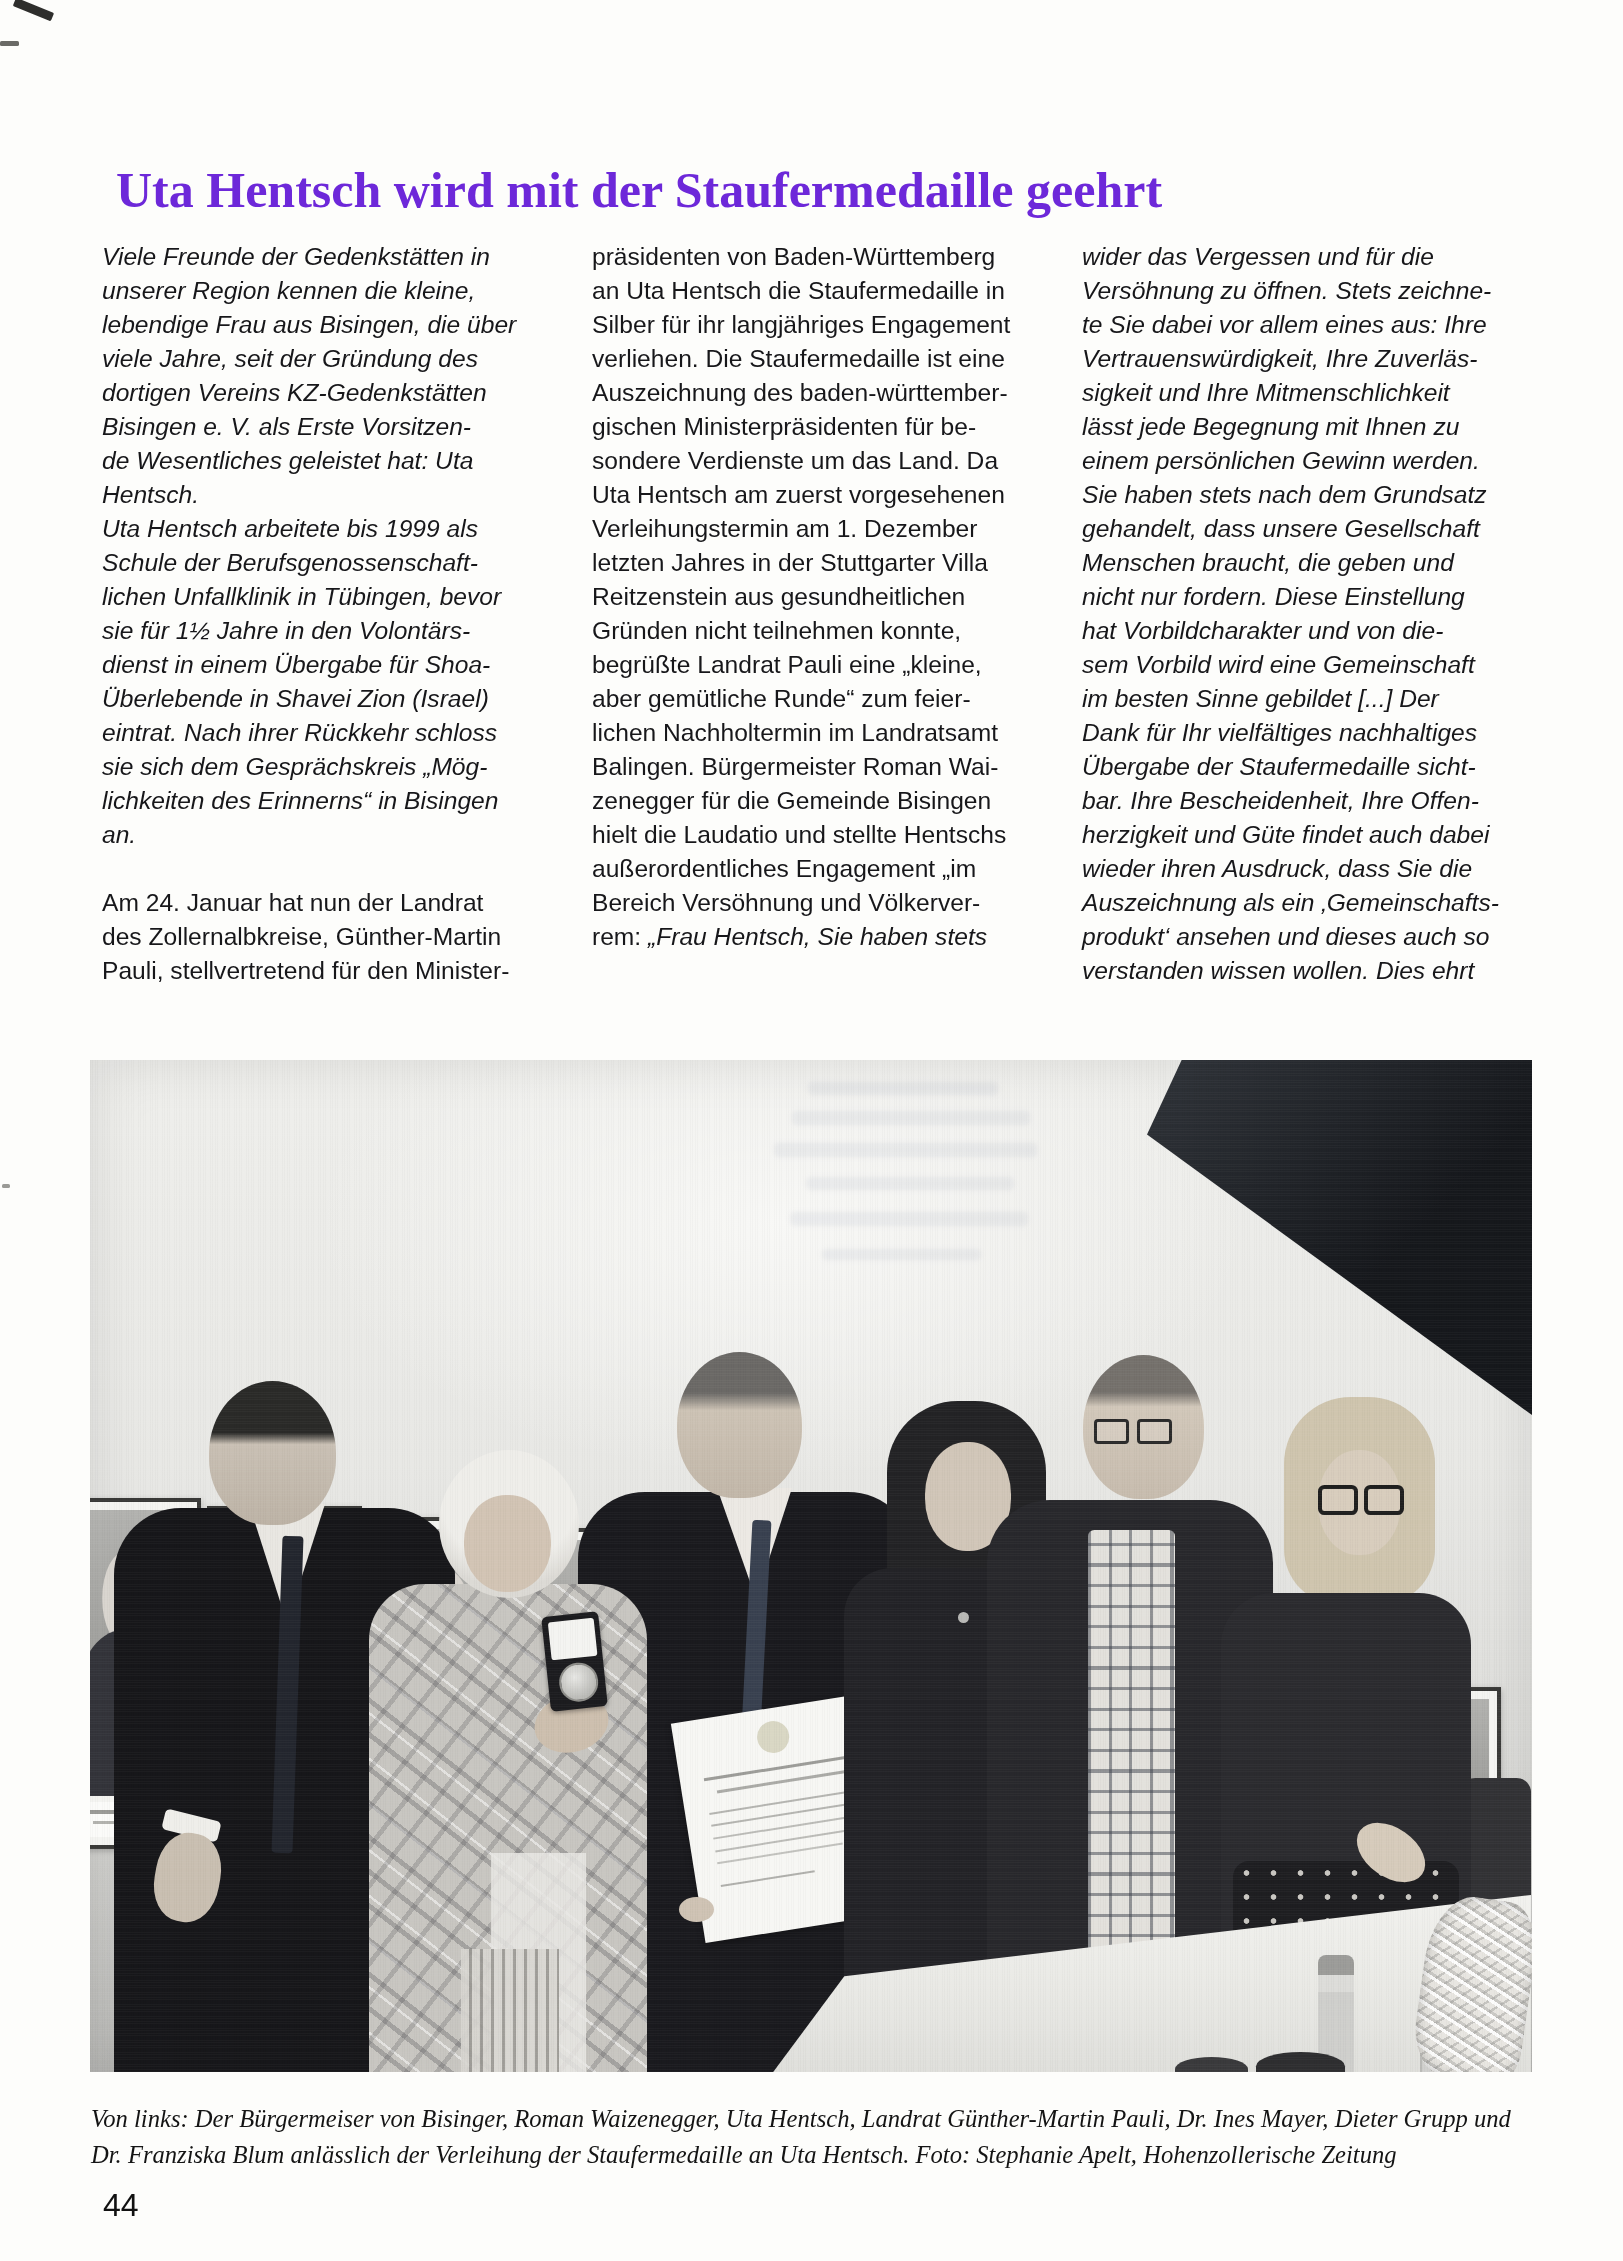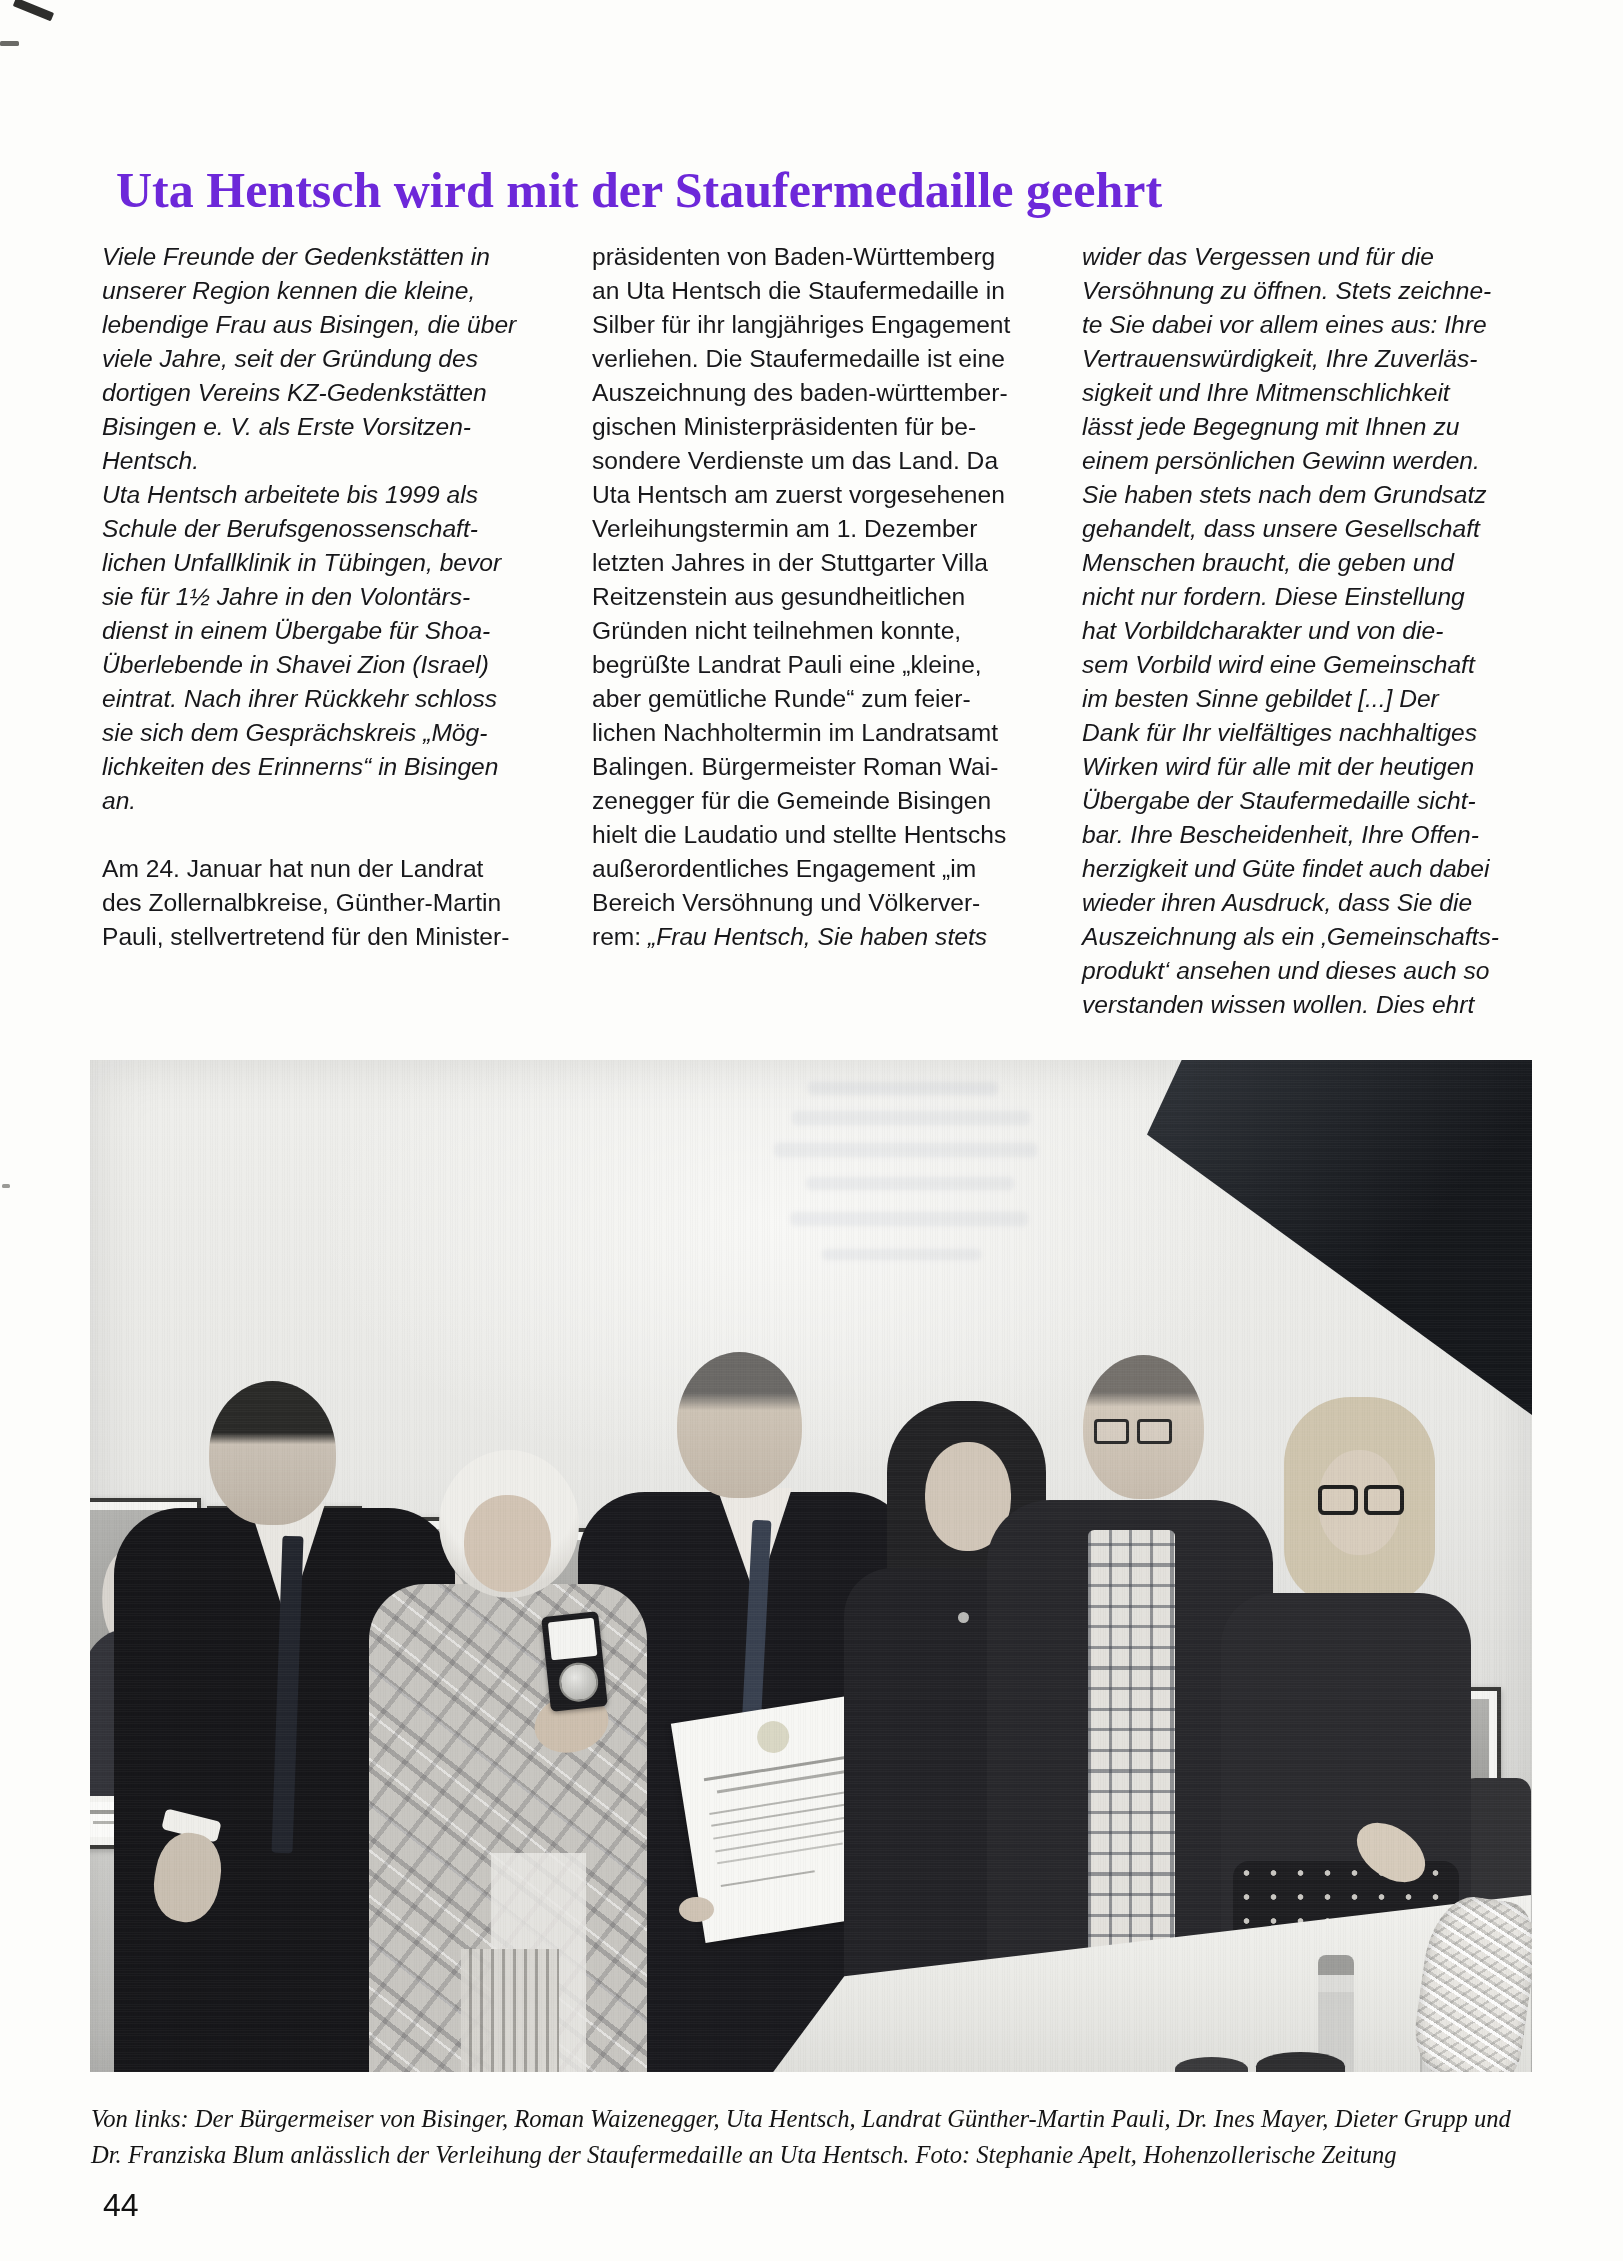--- a/index.html
+++ b/index.html
@@ -73,20 +73,21 @@
   <h1 class="title">Uta Hentsch wird mit der Staufermedaille geehrt</h1>
 
   <div class="cols">
     <div class="col" id="col-0">
         <div class="line"><span class="it">Viele Freunde der Gedenkstätten in</span></div>
         <div class="line"><span class="it">unserer Region kennen die kleine,</span></div>
         <div class="line"><span class="it">lebendige Frau aus Bisingen, die über</span></div>
         <div class="line"><span class="it">viele Jahre, seit der Gründung des</span></div>
         <div class="line"><span class="it">dortigen Vereins KZ-Gedenkstätten</span></div>
         <div class="line"><span class="it">Bisingen e. V. als Erste Vorsitzen-</span></div>
+        <div class="line"><span class="it">de Wesentliches geleistet hat: Uta</span></div>
         <div class="line"><span class="it">Hentsch.</span></div>
         <div class="line"><span class="it">Uta Hentsch arbeitete bis 1999 als</span></div>
         <div class="line"><span class="it">Schule der Berufsgenossenschaft-</span></div>
         <div class="line"><span class="it">lichen Unfallklinik in Tübingen, bevor</span></div>
         <div class="line"><span class="it">sie für 1½ Jahre in den Volontärs-</span></div>
         <div class="line"><span class="it">dienst in einem Übergabe für Shoa-</span></div>
         <div class="line"><span class="it">Überlebende in Shavei Zion (Israel)</span></div>
         <div class="line"><span class="it">eintrat. Nach ihrer Rückkehr schloss</span></div>
         <div class="line"><span class="it">sie sich dem Gesprächskreis „Mög-</span></div>
         <div class="line"><span class="it">lichkeiten des Erinnerns“ in Bisingen</span></div>
@@ -128,21 +129,20 @@
         <div class="line"><span class="it">lässt jede Begegnung mit Ihnen zu</span></div>
         <div class="line"><span class="it">einem persönlichen Gewinn werden.</span></div>
         <div class="line"><span class="it">Sie haben stets nach dem Grundsatz</span></div>
         <div class="line"><span class="it">gehandelt, dass unsere Gesellschaft</span></div>
         <div class="line"><span class="it">Menschen braucht, die geben und</span></div>
         <div class="line"><span class="it">nicht nur fordern. Diese Einstellung</span></div>
         <div class="line"><span class="it">hat Vorbildcharakter und von die-</span></div>
         <div class="line"><span class="it">sem Vorbild wird eine Gemeinschaft</span></div>
         <div class="line"><span class="it">im besten Sinne gebildet [...] Der</span></div>
         <div class="line"><span class="it">Dank für Ihr vielfältiges nachhaltiges</span></div>
-        <div class="line"><span class="it">Wirken wird für alle mit der heutigen</span></div>
         <div class="line"><span class="it">Übergabe der Staufermedaille sicht-</span></div>
         <div class="line"><span class="it">bar. Ihre Bescheidenheit, Ihre Offen-</span></div>
         <div class="line"><span class="it">herzigkeit und Güte findet auch dabei</span></div>
         <div class="line"><span class="it">wieder ihren Ausdruck, dass Sie die</span></div>
         <div class="line"><span class="it">Auszeichnung als ein ‚Gemeinschafts-</span></div>
         <div class="line"><span class="it">produkt‘ ansehen und dieses auch so</span></div>
         <div class="line"><span class="it">verstanden wissen wollen. Dies ehrt</span></div>
       </div>
   </div>
 

